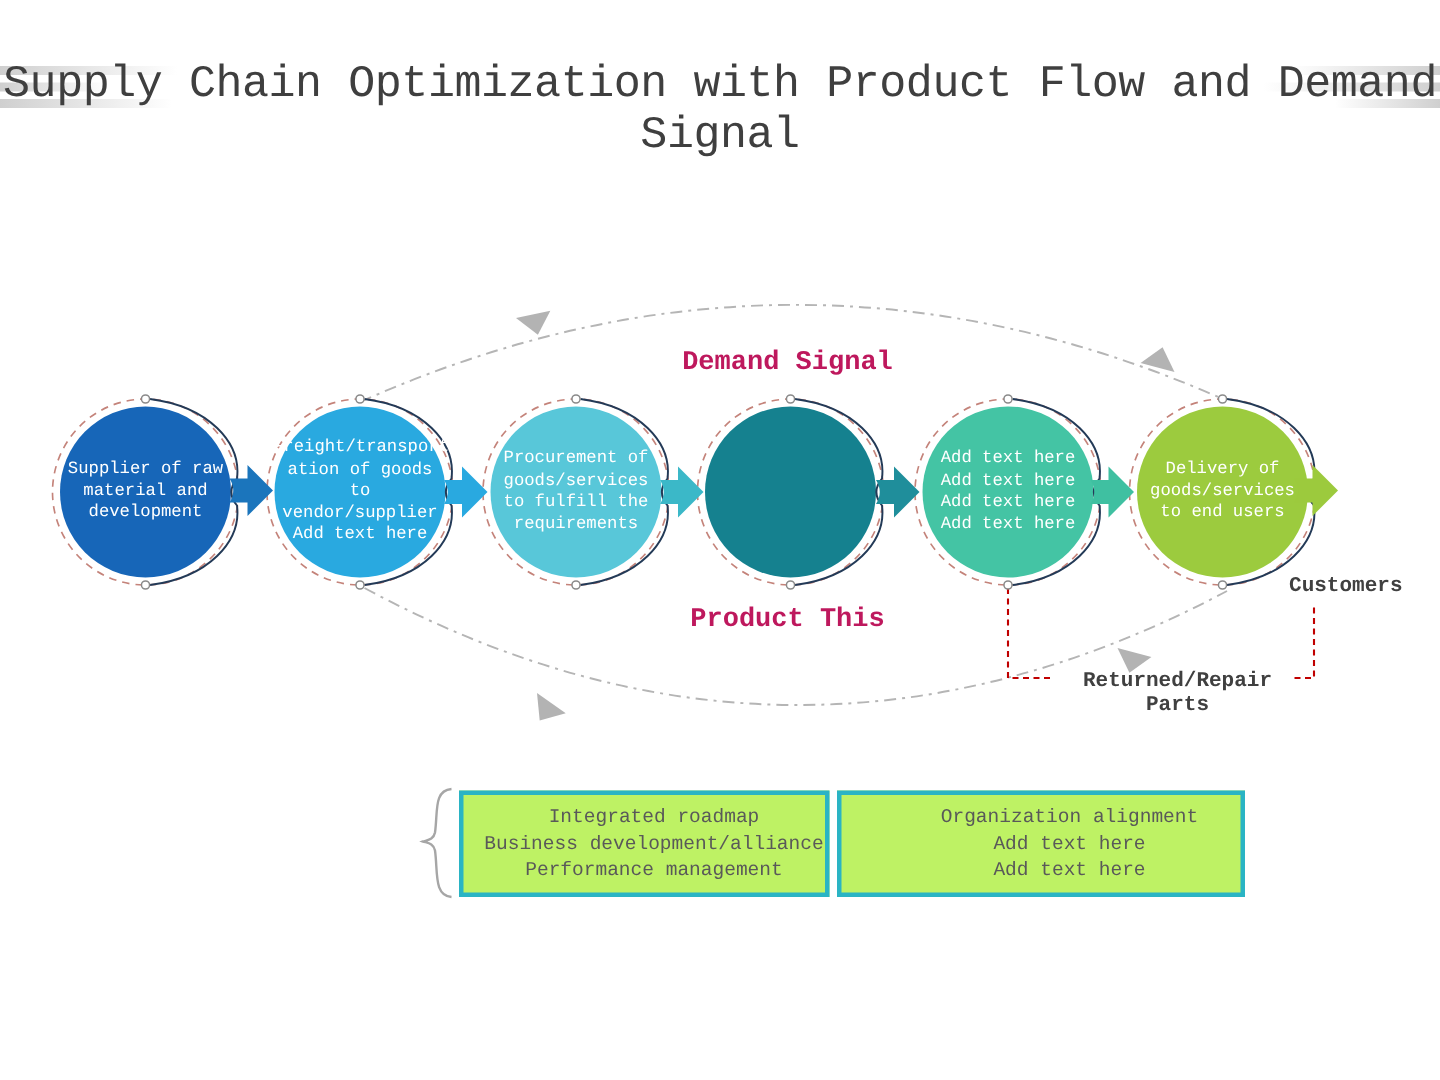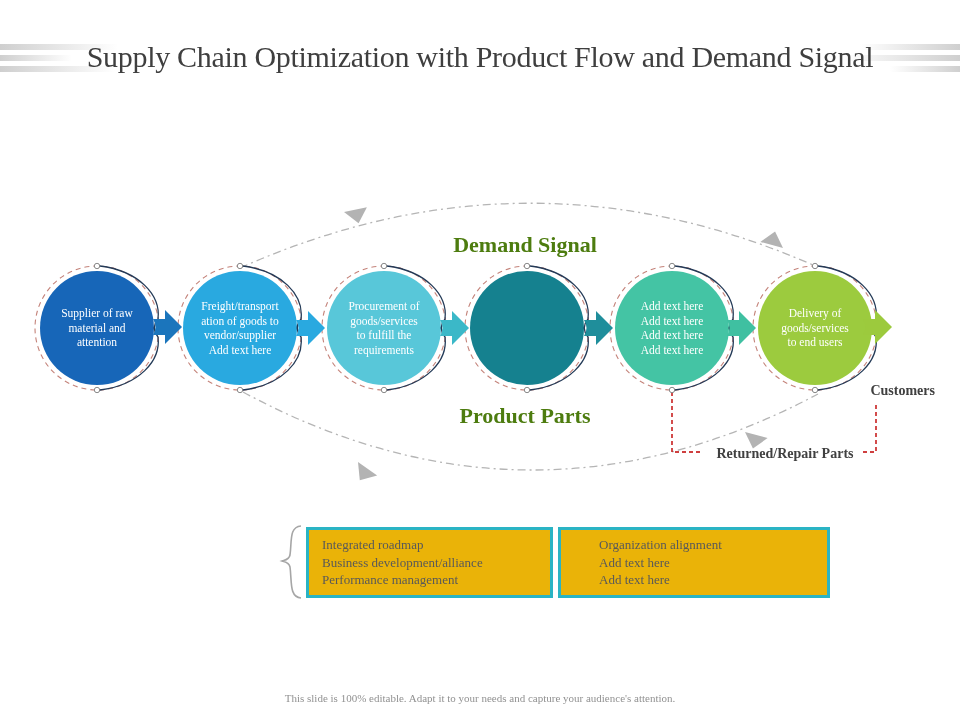--- a/index.html
+++ b/index.html
@@ -1,40 +1,40 @@
 <!DOCTYPE html>
 <html><head>
 <meta charset="utf-8">
 <style>
   html,body{margin:0;padding:0;background:#fff;}
   #slide{position:relative;width:960px;height:720px;background:#fff;overflow:hidden;
-         font-family:Liberation Serif, serif;}
+         font-family:Liberation Mono, monospace;}
   .abs{position:absolute;}
   .preline{white-space:pre-line;}
   
   .title{left:0;top:40px;width:960px;text-align:center;font-size:30px;color:#3f3f3f;
          font-weight:400;letter-spacing:-0.3px;}
   .stripe{height:6px;}
   .stripe.l{background:linear-gradient(to right,#cfcfcf,rgba(255,255,255,0));}
   .stripe.r{background:linear-gradient(to left,#cfcfcf,rgba(255,255,255,0));}
   
-  .biglabel{font-size:22px;font-weight:bold;color:#4d7c0f;}
+  .biglabel{font-size:18px;font-weight:bold;color:#be185d;}
   .smlabel{font-size:14px;font-weight:bold;color:#404040;text-align:center;}
   .demand{left:405px;top:232px;width:240px;text-align:center;}
   .product{left:405px;top:403px;width:240px;text-align:center;}
   .customers{left:815px;top:383px;width:120px;text-align:right;}
   .returned{left:700px;top:446px;width:170px;}
   .intfactors{left:130px;top:541px;width:125px;text-align:right;font-size:13.5px;
               font-weight:bold;color:#404040;line-height:16px;}
   
   .clabel{top:328px;transform:translateY(-50%);width:116px;text-align:center;color:#fff;
           font-size:11.5px;line-height:14.5px;}
   
-  .fbox{border:3px solid #2AB4C4;background:#eab308;width:228px;height:59px;
-        font-size:13px;color:#595959;line-height:17.5px;padding:6px 0 0 13px;}
+  .fbox{border:3px solid #2AB4C4;background:#bef264;width:228px;height:59px;
+        font-size:13px;color:#595959;line-height:17.5px;padding:6px 0 0 13px;text-align:center;}
   
   .footer{left:0;top:692px;width:960px;text-align:center;font-size:11px;color:#919191;}
 </style>
 </head>
 <body>
 
 <div id="slide">
 
   <div class="abs stripe l" style="left:0;top:44px;width:118px;"></div>
   <div class="abs stripe l" style="left:0;top:55px;width:72px;"></div>
@@ -119,44 +119,43 @@
       <path d="M0 -8 L12 -8 L12 -17 L29 0 L12 17 L12 8 L0 8 Q5 0 0 -8 Z" transform="translate(584,328)" fill="#1F8E9B"></path>
       <path d="M0 -8 L12 -8 L12 -17 L29 0 L12 17 L12 8 L0 8 Q5 0 0 -8 Z" transform="translate(727,328)" fill="#3FC0A1"></path>
       <path d="M0 -8 L12 -8 L12 -17 L29 0 L12 17 L12 8 L0 8 Q5 0 0 -8 Z" transform="translate(863,327)" fill="#9CCA3D"></path>
     </g>
 
     <path d="M301,526 C289,527 292,541 290,555 C289,560 285,560 282,561 C285,562 289,562 290,567 C292,581 289,597 301,598" fill="none" stroke="#A6A6A6" stroke-width="1.6"></path>
   </svg>
 
   <div class="abs clabel preline" style="left:39px;">Supplier of raw
 material and
-attention</div>
+development</div>
   <div class="abs clabel preline" style="left:182px;">Freight/transport
 ation of goods to
 vendor/supplier
 Add text here</div>
   <div class="abs clabel preline" style="left:326px;">Procurement of
 goods/services
 to fulfill the
 requirements</div>
   <div class="abs clabel preline" style="left:614px;">Add text here
 Add text here
 Add text here
 Add text here</div>
   <div class="abs clabel preline" style="left:757px;">Delivery of
 goods/services
 to end users</div>
 
   <div class="abs biglabel demand">Demand Signal</div>
-  <div class="abs biglabel product">Product Parts</div>
+  <div class="abs biglabel product">Product This</div>
   <div class="abs smlabel customers">Customers</div>
   <div class="abs smlabel returned">Returned/Repair Parts</div>
 
   <div class="abs fbox preline" style="left:306px;top:527px;">Integrated roadmap
 Business development/alliance
 Performance management</div>
   <div class="abs fbox preline" style="left:558px;top:527px;padding-left:38px;">Organization alignment
 Add text here
 Add text here</div>
 
-  <div class="abs footer">This slide is 100% editable. Adapt it to your needs and capture your audience's attention.</div>
 
 </div>
 
 </body></html>

